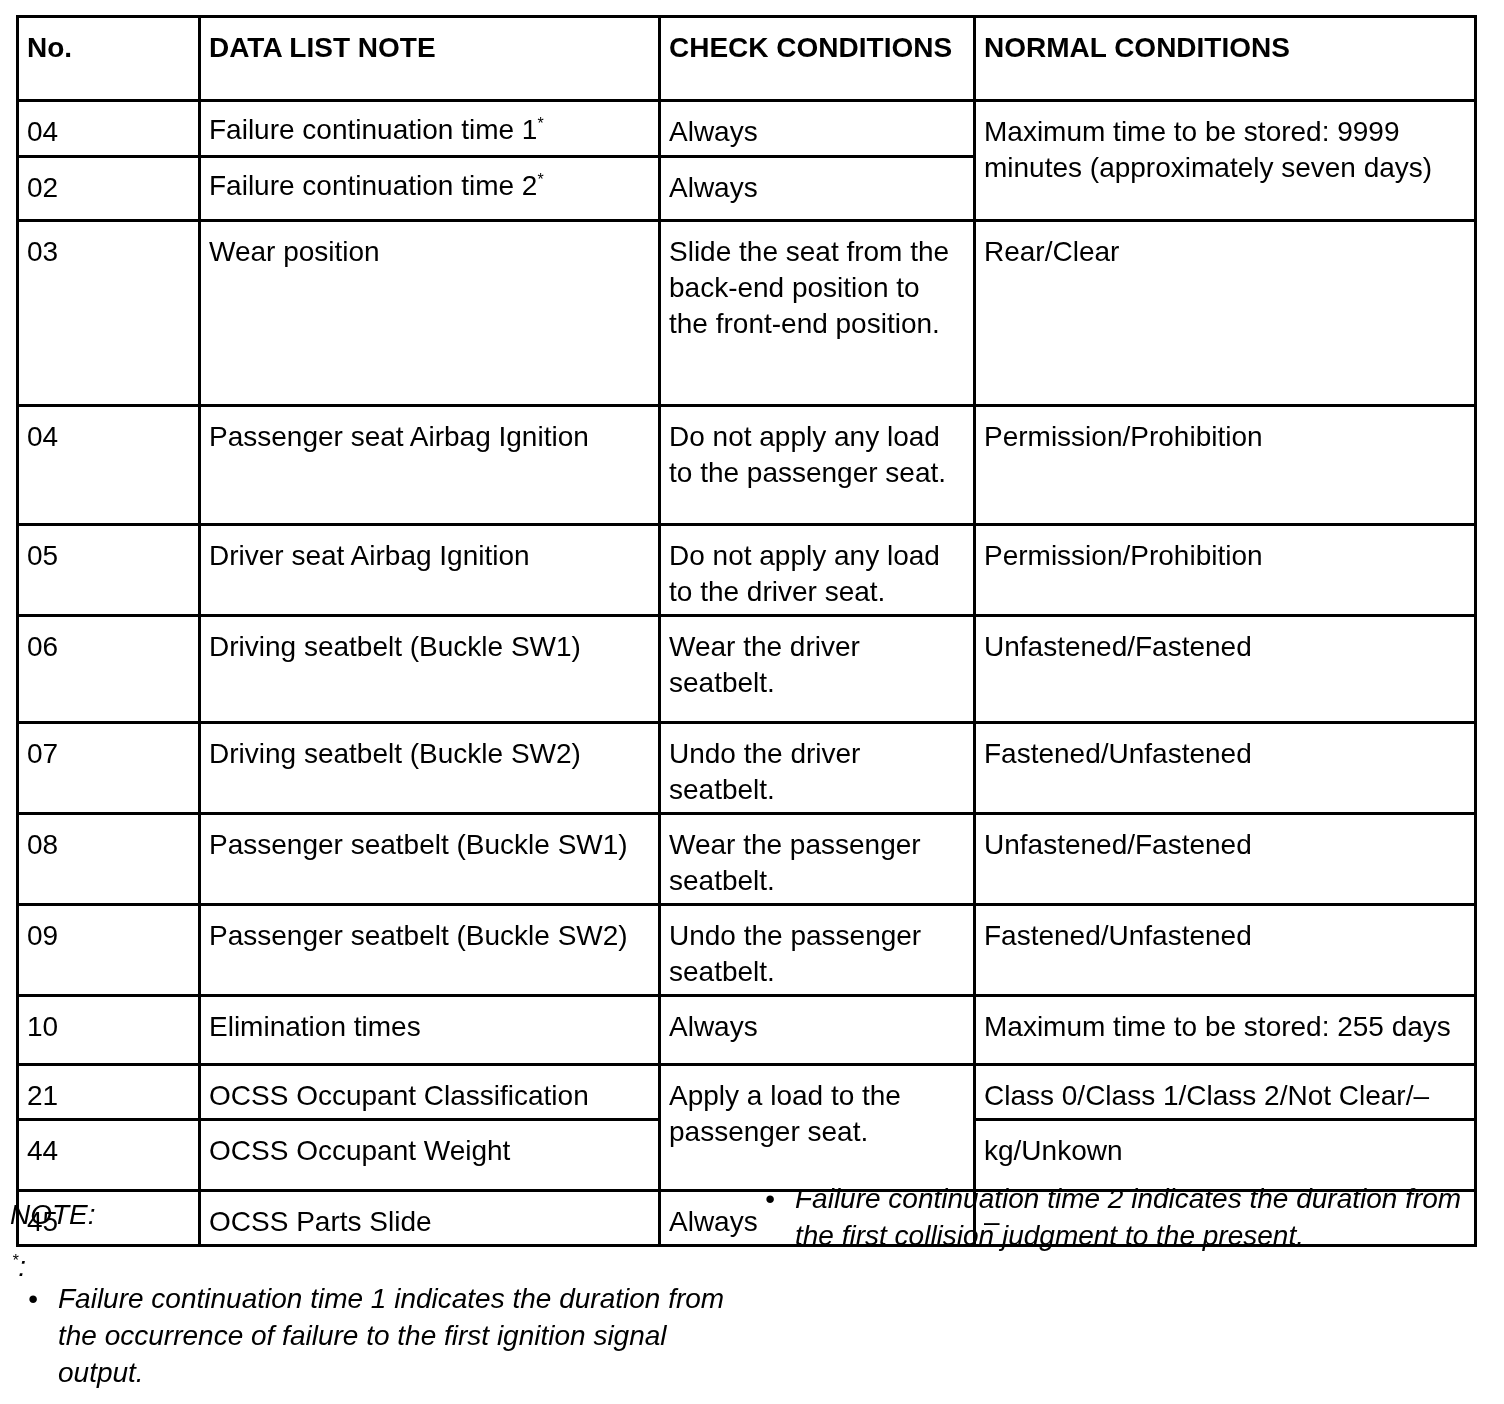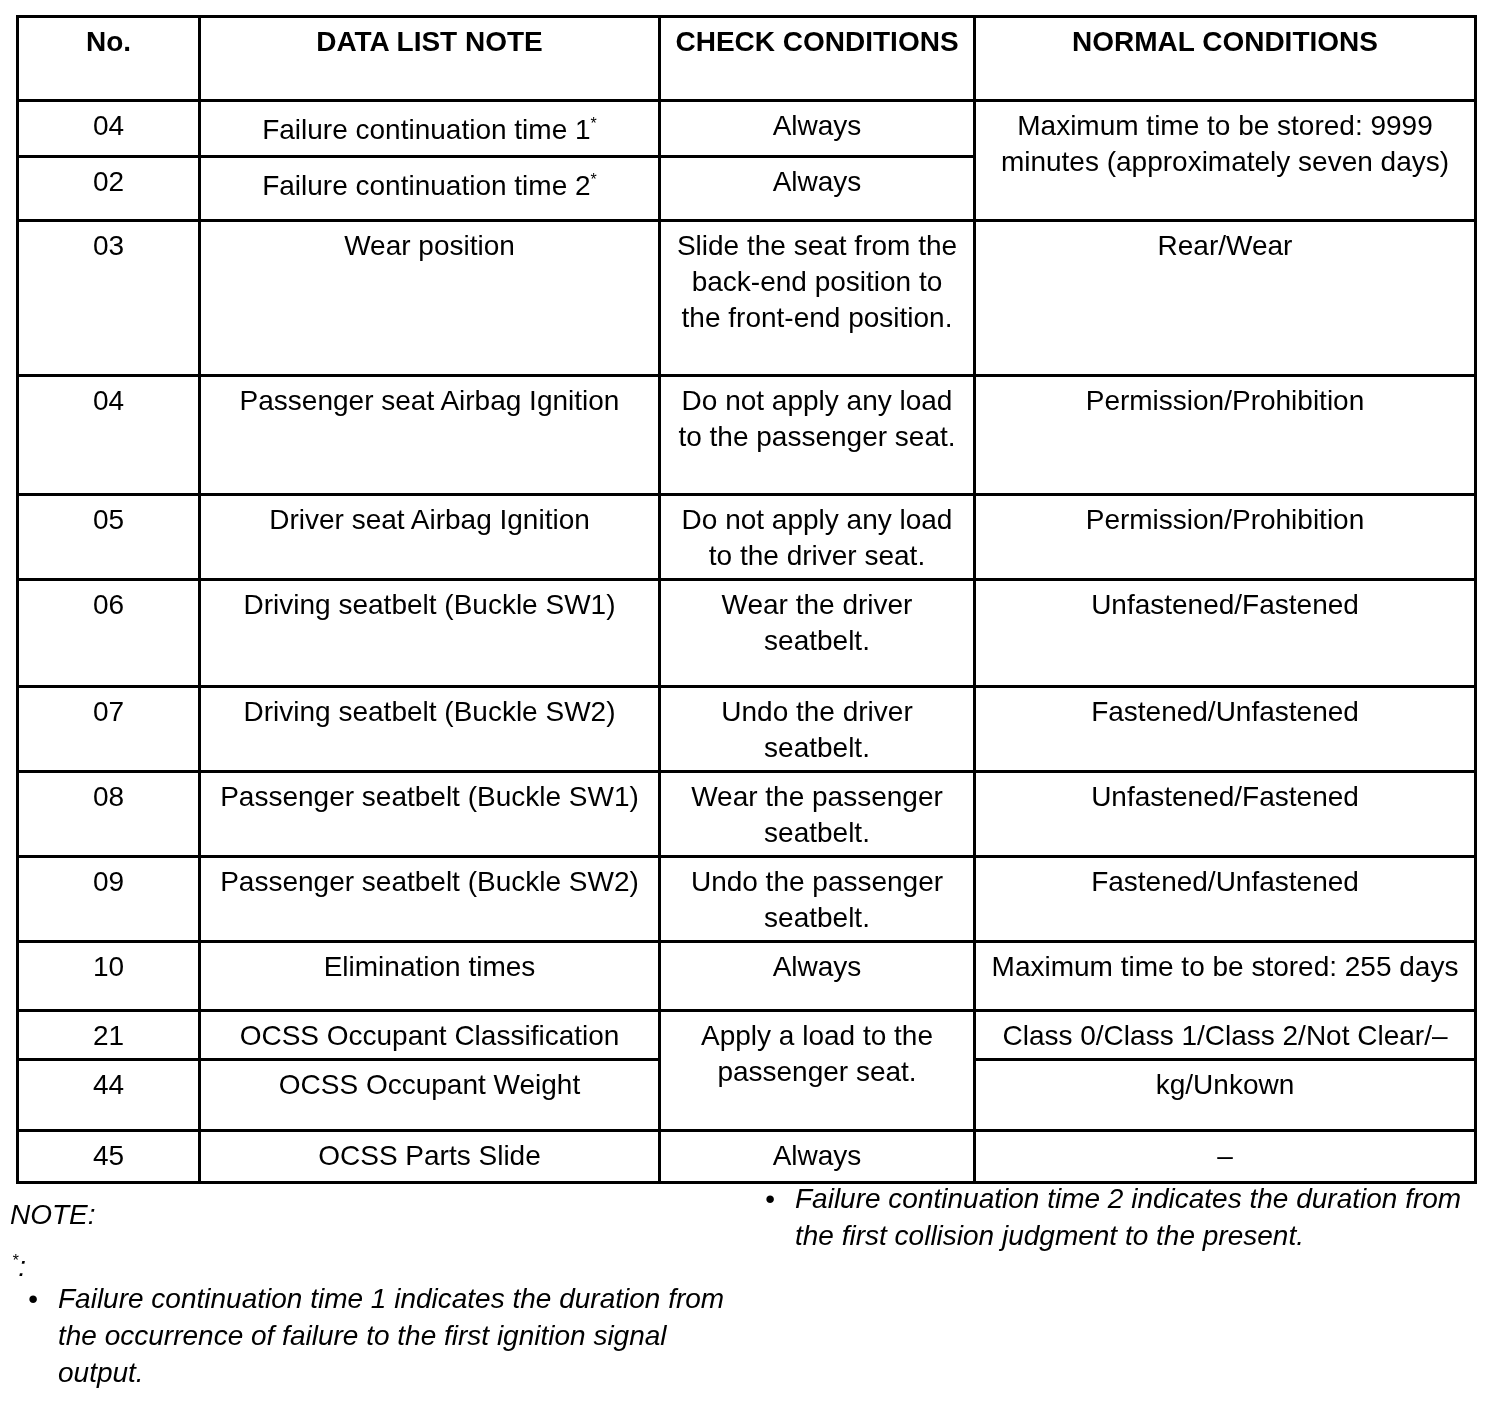--- a/index.html
+++ b/index.html
@@ -8,22 +8,22 @@
     font-family: "Liberation Sans", sans-serif; color: #000000;
   }
   table.dl {
     position: absolute; left: 16px; top: 15px;
     border-collapse: collapse; table-layout: fixed;
     width: 1458px;
   }
   table.dl td, table.dl th {
     border: 3px solid #000;
     vertical-align: top;
-    text-align: center;
-    padding: 6px 8px 4px 8px;
+    text-align: left;
+    padding: 12px 8px 4px 8px;
     font-size: 28px;
     line-height: 36px;
     font-weight: normal;
   }
   table.dl th { font-weight: bold; }
   col.c1 { width: 182px; }
   col.c2 { width: 460px; }
   col.c3 { width: 315px; }
   col.c4 { width: 501px; }
   .item-sup { font-size: 16px; vertical-align: super; line-height: 0; }
@@ -59,25 +59,25 @@
     <td>04</td>
     <td class="itemcell"><span>Failure continuation time 1</span><span class="item-sup">*</span></td>
     <td>Always</td>
     <td rowspan="2">Maximum time to be stored: 9999 minutes (approximately seven days)</td>
   </tr>
   <tr style="height:64px">
     <td>02</td>
     <td class="itemcell"><span>Failure continuation time 2</span><span class="item-sup">*</span></td>
     <td>Always</td>
   </tr>
-  <tr style="height:155px">
+  <tr style="height:185px">
     <td>03</td>
     <td>Wear position</td>
     <td>Slide the seat from the back-end position to the front-end position.</td>
-    <td>Rear/Wear</td>
+    <td>Rear/Clear</td>
   </tr>
   <tr style="height:119px">
     <td>04</td>
     <td>Passenger seat Airbag Ignition</td>
     <td>Do not apply any load to the passenger seat.</td>
     <td>Permission/Prohibition</td>
   </tr>
   <tr style="height:84px">
     <td>05</td>
     <td>Driver seat Airbag Ignition</td>

